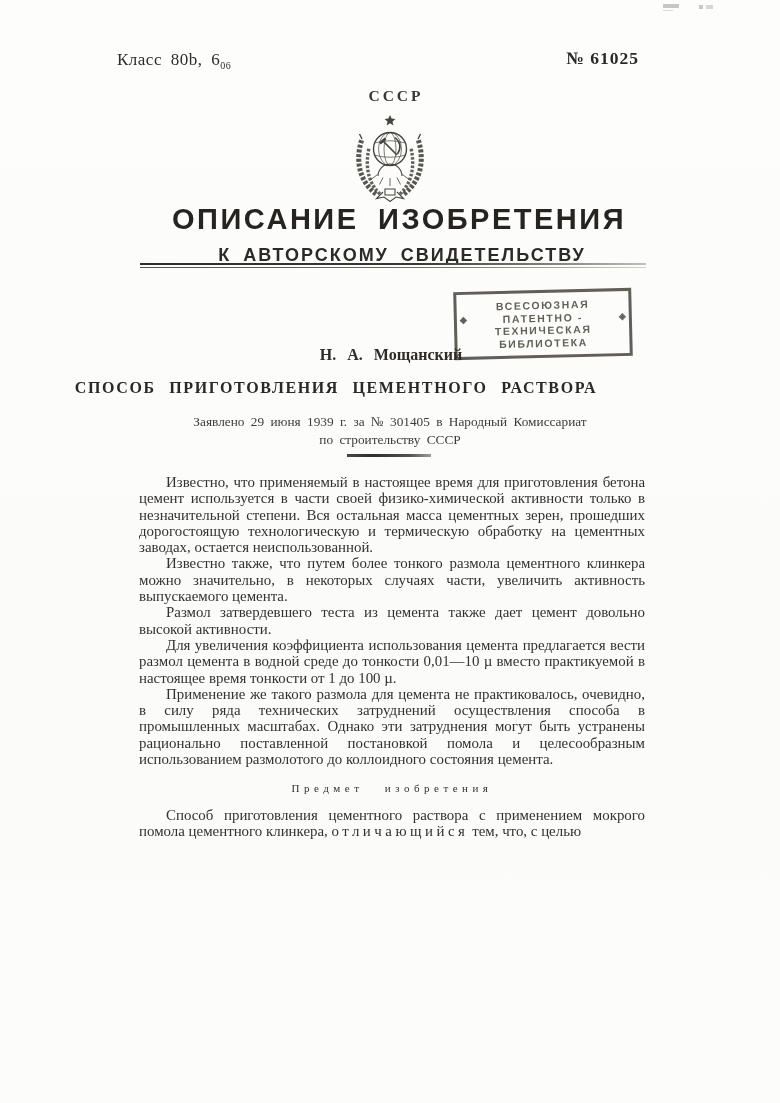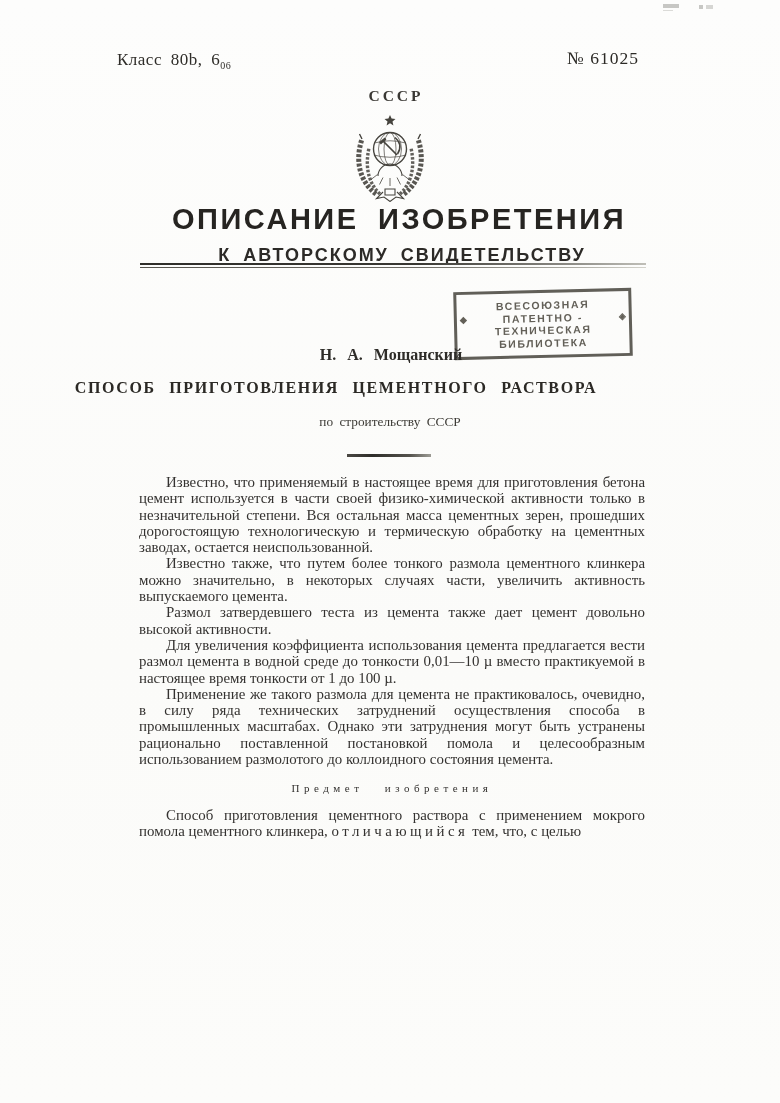--- a/index.html
+++ b/index.html
@@ -21,21 +21,21 @@
   .speck.s3 { left: 699px; top: 5px;  width: 4px;  height: 4px; }
   .speck.s4 { left: 706px; top: 5px;  width: 7px;  height: 4px; opacity:.4; }
 
   .class-label {
     position: absolute; left: 117px; top: 50px;
     font-size: 17px; color: #2f2d29; letter-spacing: .5px; word-spacing: 4px;
   }
   .class-label sub { font-size: 10px; }
   .doc-number {
     position: absolute; top: 48px; right: 141px;
-    font-size: 17.5px; font-weight: 400; color: #2c2a26; letter-spacing: 1px;
+    font-size: 17.5px; font-weight: 700; color: #2c2a26; letter-spacing: 1px;
   }
   .country {
     position: absolute; top: 87px; left: 0; width: 780px;
     text-align: center; font-size: 15.5px; font-weight: 700;
     letter-spacing: 3px; color: #3a3834; padding-left: 6px;
   }
   .emblem {
     position: absolute; top: 112px; left: 50%; transform: translateX(-50%);
     width: 92px; height: 90px;
   }
@@ -173,20 +173,21 @@
     </div>
     <div class="row">ТЕХНИЧЕСКАЯ</div>
     <div class="row">БИБЛИОТЕКА</div>
   </div>
 
   <div class="author">Н. А. Мощанский</div>
 
   <div class="invention-title">СПОСОБ ПРИГОТОВЛЕНИЯ ЦЕМЕНТНОГО РАСТВОРА</div>
 
   <div class="filing">
+    <div>Заявлено 29 июня 1939 г. за № 301405 в Народный Комиссариат</div>
     <div>по строительству СССР</div>
   </div>
 
   <div class="short-rule"></div>
 
   <div class="body-text">
     <p>Известно, что применяемый в настоящее время для приготовления бетона цемент используется в части своей физико-химической активности только в незначительной степени. Вся остальная масса цементных зерен, прошедших дорогостоящую технологическую и термическую обработку на цементных заводах, остается неиспользованной.</p>
     <p>Известно также, что путем более тонкого размола цементного клинкера можно значительно, в некоторых случаях части, увеличить активность выпускаемого цемента.</p>
     <p>Размол затвердевшего теста из цемента также дает цемент довольно высокой активности.</p>
     <p>Для увеличения коэффициента использования цемента предлагается вести размол цемента в водной среде до тонкости 0,01—10 µ вместо практикуемой в настоящее время тонкости от 1 до 100 µ.</p>

